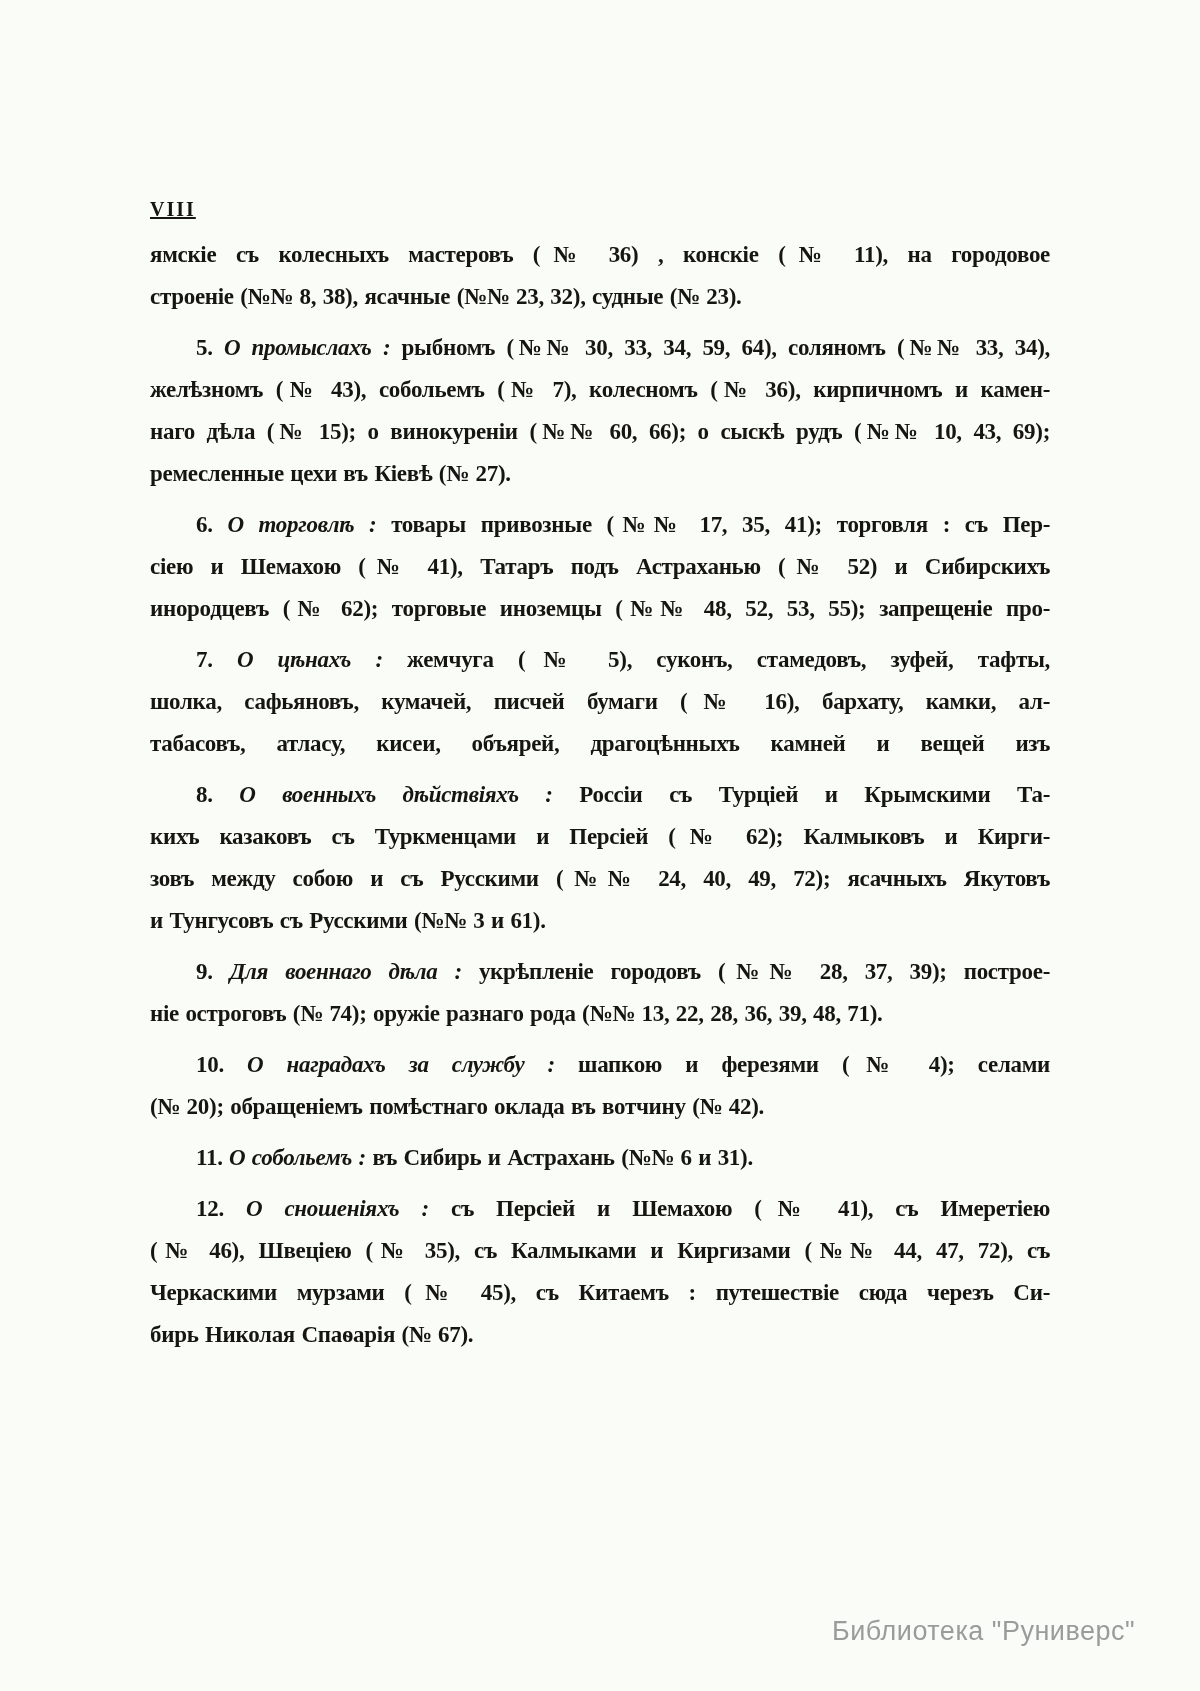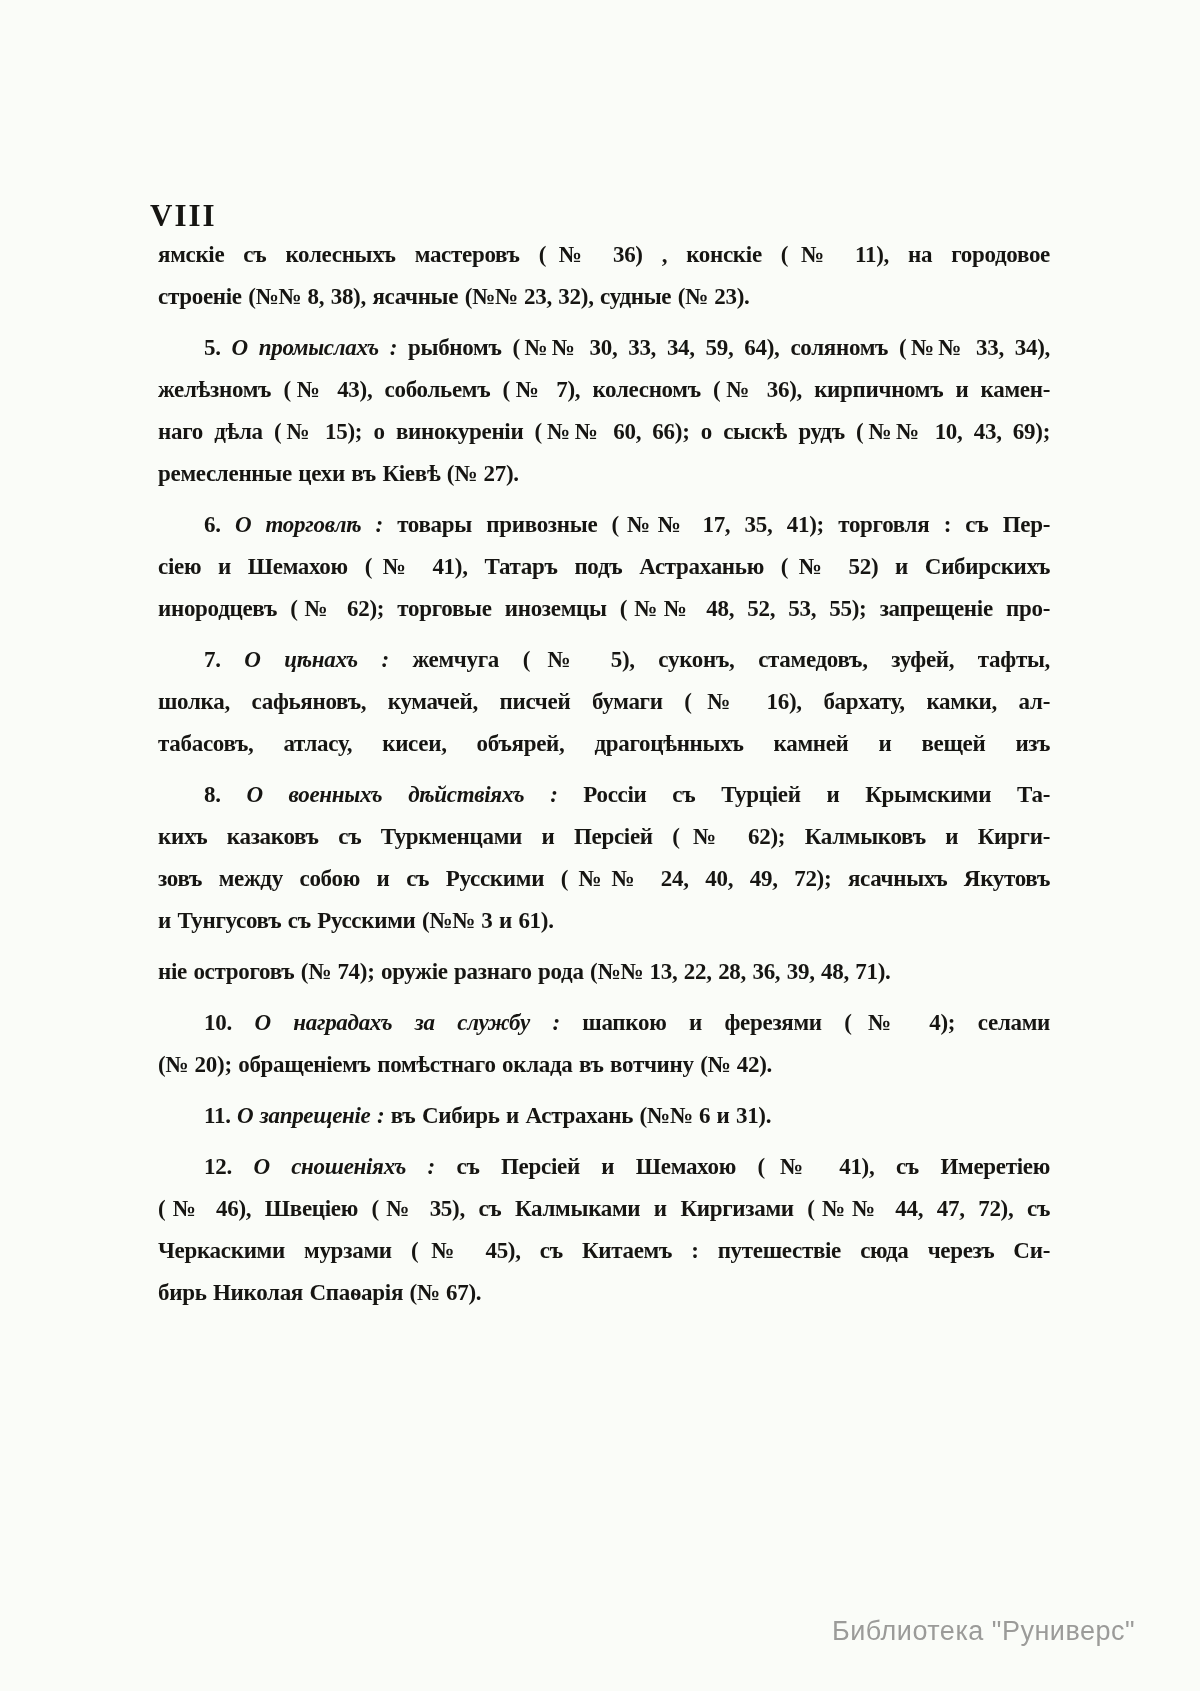--- a/index.html
+++ b/index.html
@@ -9,31 +9,32 @@
     background: #fafcf8;
     position: relative;
     font-family: "Liberation Serif", "DejaVu Serif", serif;
     color: #161512;
     overflow: hidden;
   }
   .page-num {
     position: absolute;
     left: 150px;
     top: 198px;
-    font-size: 31px;
+    font-size: 20px;
     font-weight: 700;
     letter-spacing: 2px;
+    text-decoration: underline;
   }
   .text-block {
     position: absolute;
     left: 150px;
     top: 234px;
     width: 900px;
   }
-  .para { margin: 0 0 0 8px; }
+  .para { margin: 0 0 0 0; }
   .para + .para { margin-top: 9px; }
   .line {
     font-size: 23px;
     font-weight: 700;
     line-height: 42px;
     letter-spacing: -0.3px;
     word-spacing: 1px;
     text-align: justify;
     text-align-last: justify;
     white-space: normal;
@@ -101,36 +102,41 @@
       <span class="sec-num">8.</span>
       <span class="sec-title">О военныхъ дѣйствіяхъ :</span>
       <span>Россіи съ Турціей и Крымскими Та-</span>
     </div>
     <div class="line">кихъ казаковъ съ Туркменцами и Персіей (№ 62); Калмыковъ и Кирги-</div>
     <div class="line">зовъ между собою и съ Русскими (№№ 24, 40, 49, 72); ясачныхъ Якутовъ</div>
     <div class="line last">и Тунгусовъ съ Русскими (№№ 3 и 61).</div>
   </div>
 
   <div class="para">
+    <div class="line indent">
+      <span class="sec-num">9.</span>
+      <span class="sec-title">Для военнаго дѣла :</span>
+      <span>укрѣпленіе городовъ (№№ 28, 37, 39); построе-</span>
+    </div>
     <div class="line last">ніе остроговъ (№ 74); оружіе разнаго рода (№№ 13, 22, 28, 36, 39, 48, 71).</div>
   </div>
 
   <div class="para">
     <div class="line indent">
       <span class="sec-num">10.</span>
       <span class="sec-title">О наградахъ за службу :</span>
       <span>шапкою и ферезями (№ 4); селами</span>
     </div>
     <div class="line last">(№ 20); обращеніемъ помѣстнаго оклада въ вотчину (№ 42).</div>
   </div>
 
   <div class="para">
     <div class="line indent last">
       <span class="sec-num">11.</span>
-      <span class="sec-title">О запрещеніе :</span>
+      <span class="sec-title">О собольемъ :</span>
       <span>въ Сибирь и Астрахань (№№ 6 и 31).</span>
     </div>
   </div>
 
   <div class="para">
     <div class="line indent">
       <span class="sec-num">12.</span>
       <span class="sec-title">О сношеніяхъ :</span>
       <span>съ Персіей и Шемахою (№ 41), съ Имеретіею</span>
     </div>

